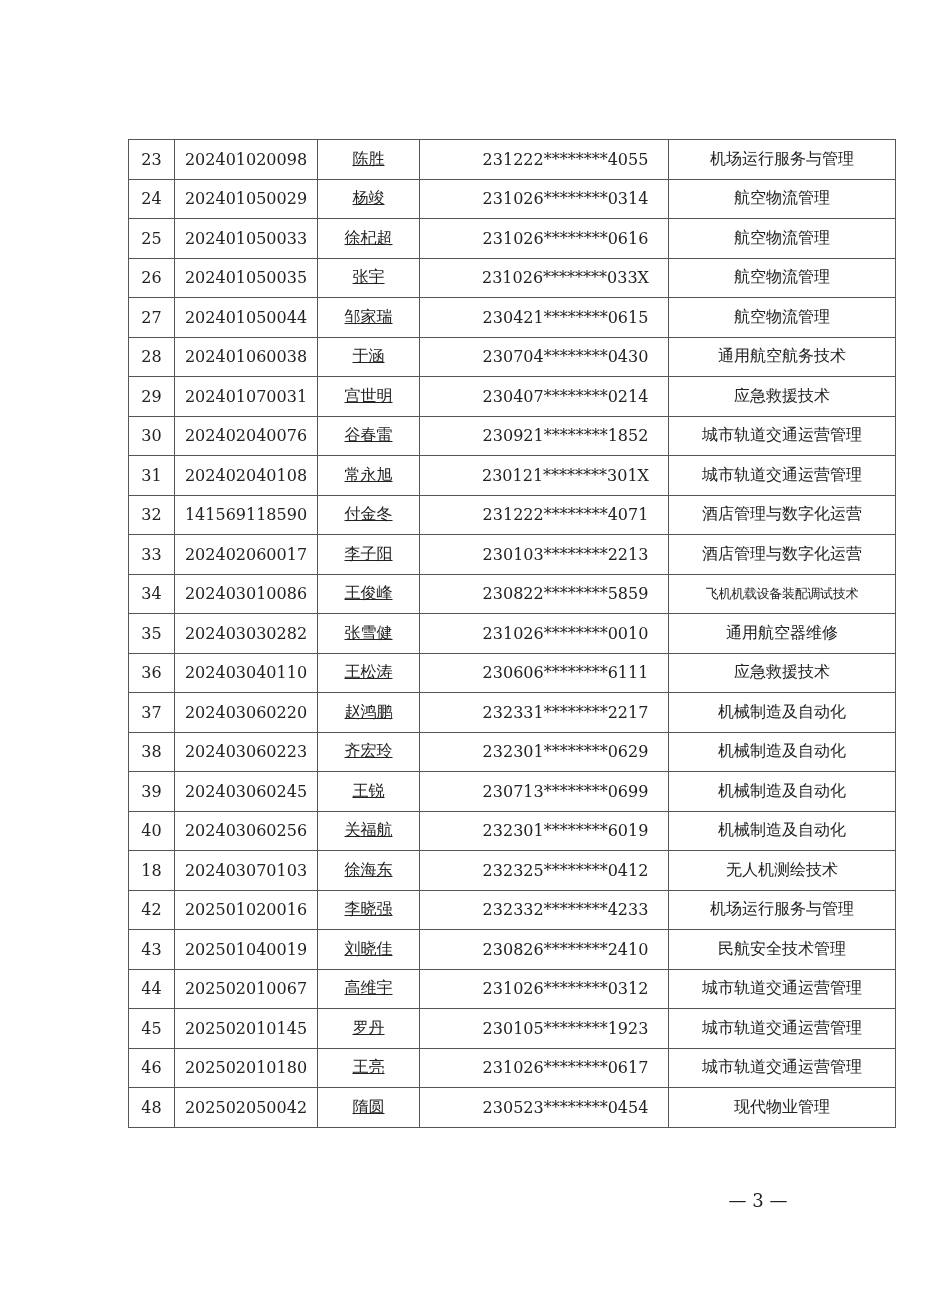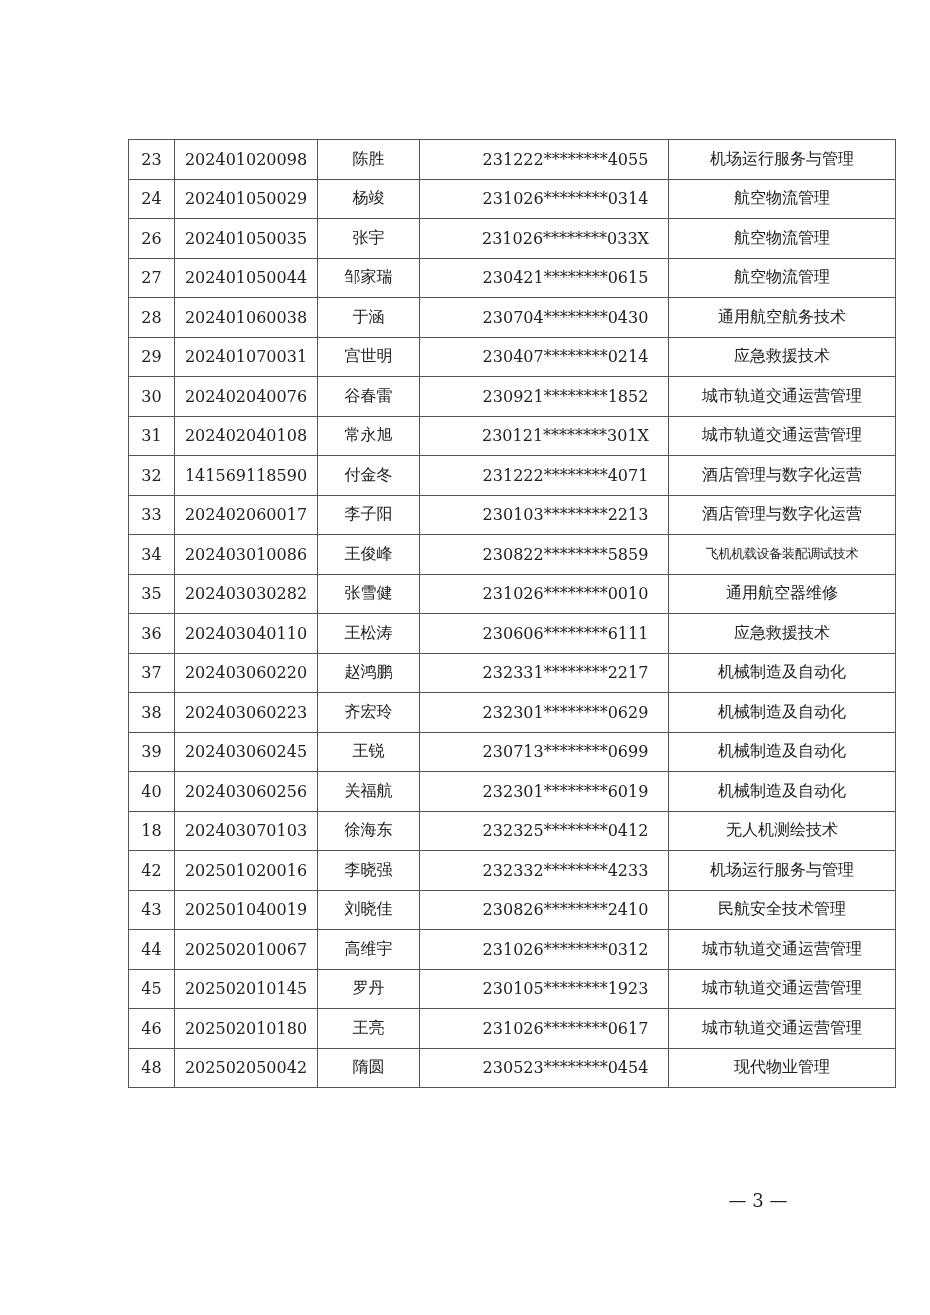--- a/index.html
+++ b/index.html
@@ -6,21 +6,21 @@
   body { width: 930px; height: 1315px; position: relative; overflow: hidden;
          font-family: "DejaVu Serif", "Liberation Serif", serif; color: #222; }
   .page { position: absolute; left: 0; top: 0; width: 930px; height: 1315px; background: #fff; }
   table.roster { position: absolute; left: 128px; top: 139px; width: 720px;
                  border-collapse: collapse; table-layout: fixed; }
   table.roster td { border: 1.3px solid #555; height: 38.5px; padding: 0;
                     text-align: center; vertical-align: middle; font-size: 16px;
                     white-space: nowrap; overflow: hidden; }
   table.roster td.c-no { width: 45px; }
   table.roster td.c-sid { width: 142px; }
-  table.roster td.c-name { width: 101px; }
+  table.roster td.c-name { width: 101px; text-decoration: underline; }
   table.roster td.c-idn { width: 205px; padding-left: 43px; }
   table.roster td.c-major { width: 226px; }
   table.roster td.c-major.long { font-size: 13px; letter-spacing: -0.3px; }
   .footer { position: absolute; left: 718px; top: 1190px; width: 80px; text-align: center;
             font-size: 18px; color: #222; }
 </style>
 </head>
 <body>
 
 <div class="page">
@@ -34,20 +34,27 @@
           <td class="c-major">机场运行服务与管理</td>
         </tr>
         <tr>
           <td class="c-no">24</td>
           <td class="c-sid">202401050029</td>
           <td class="c-name">杨竣</td>
           <td class="c-idn">231026********0314</td>
           <td class="c-major">航空物流管理</td>
         </tr>
         <tr>
+          <td class="c-no">25</td>
+          <td class="c-sid">202401050033</td>
+          <td class="c-name">徐杞超</td>
+          <td class="c-idn">231026********0616</td>
+          <td class="c-major">航空物流管理</td>
+        </tr>
+        <tr>
           <td class="c-no">26</td>
           <td class="c-sid">202401050035</td>
           <td class="c-name">张宇</td>
           <td class="c-idn">231026********033X</td>
           <td class="c-major">航空物流管理</td>
         </tr>
         <tr>
           <td class="c-no">27</td>
           <td class="c-sid">202401050044</td>
           <td class="c-name">邹家瑞</td>

